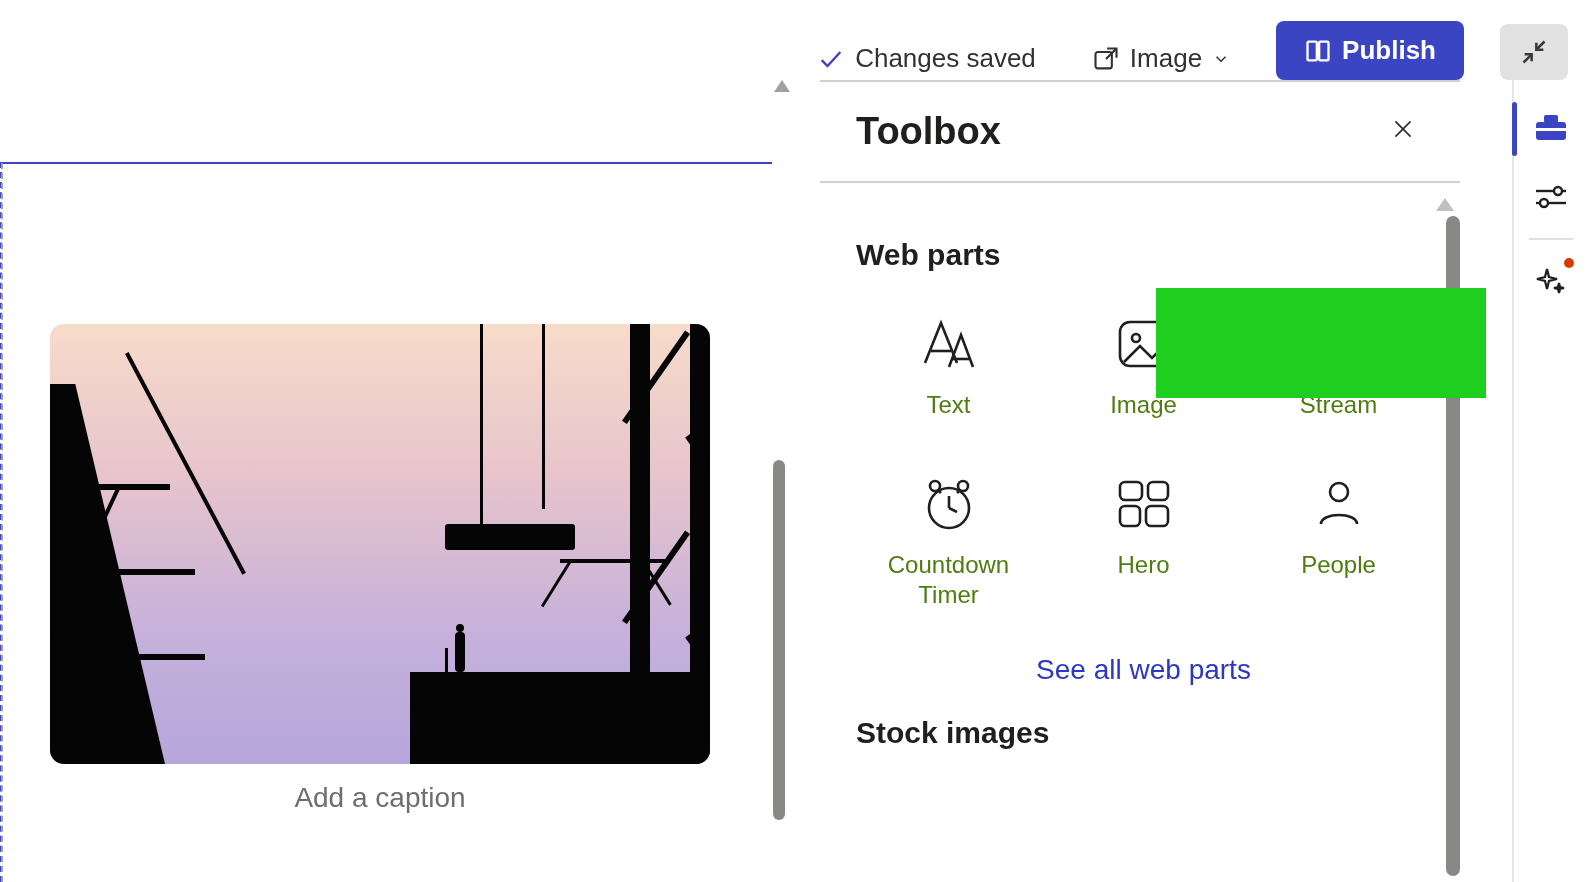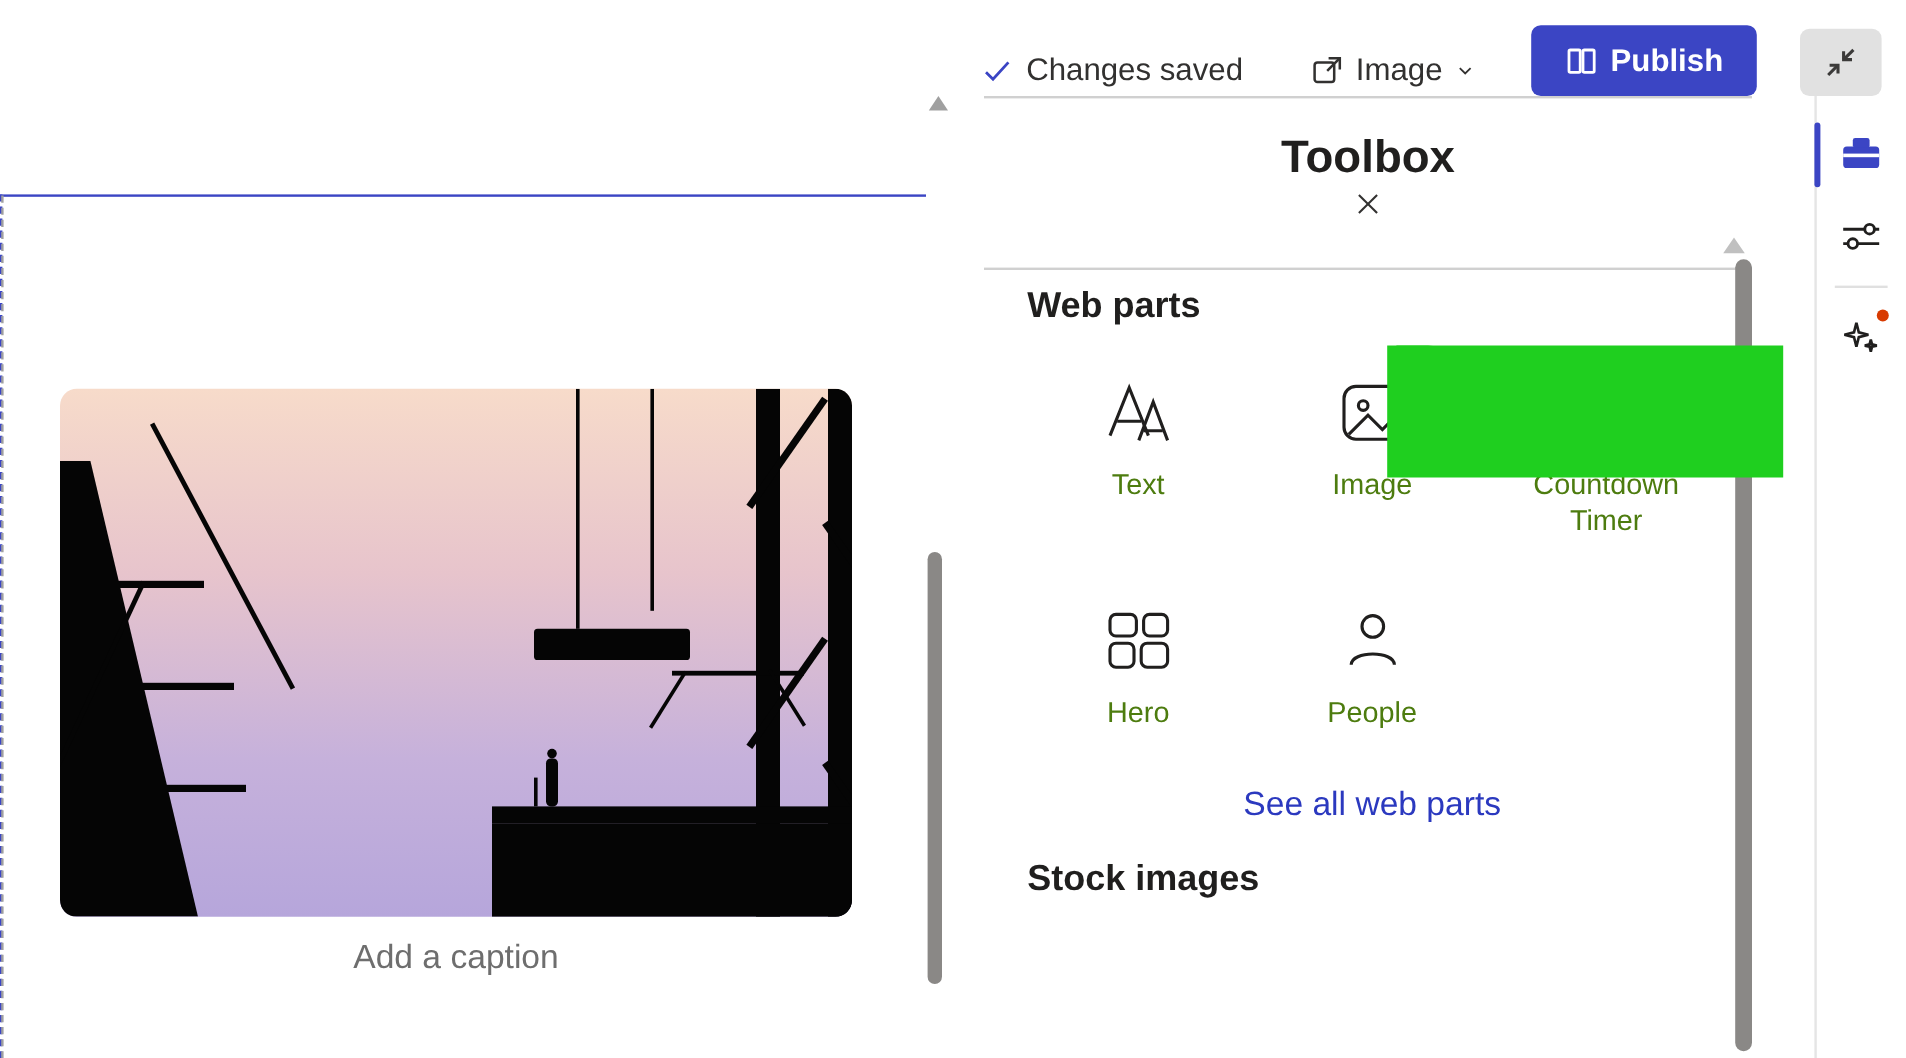--- a/index.html
+++ b/index.html
@@ -143,21 +143,20 @@
     bottom: 0;
     border-top: 2px solid #d0d0d0;
     background:#fff;
   }
   .toolbox-header{
     display:flex;
     align-items:center;
     justify-content:space-between;
     padding: 28px 36px 28px 36px;
     border-bottom: 2px solid #d0d0d0;
-    flex-direction: column;
   }
   .toolbox-title{
     font-size: 38px;
     font-weight: 600;
     color:#201f1e;
   }
   .close-x{
     font-size:30px; color:#323130; cursor:pointer; padding:4px 8px;
   }
   .toolbox-body{
@@ -406,20 +405,29 @@
           <div class="wp-icon">
             <svg width="56" height="52" viewBox="0 0 56 52" fill="none" stroke="#201f1e" stroke-width="2.6">
               <rect x="4" y="4" width="48" height="44" rx="10"></rect>
               <circle cx="20" cy="20" r="4"></circle>
               <path d="M8 44 L24 28 L36 40 L52 24"></path>
             </svg>
           </div>
           <div class="wp-label">Image</div>
         </div>
 
+        <div class="wp-item">
+          <div class="wp-icon">
+            <svg width="56" height="48" viewBox="0 0 56 48" fill="none" stroke="#201f1e" stroke-width="2.6" stroke-linejoin="round">
+              <polygon points="4,6 28,24 4,42"></polygon>
+              <polygon points="24,6 48,24 24,42"></polygon>
+            </svg>
+          </div>
+          <div class="wp-label">Stream</div>
+        </div>
 
         <div class="wp-item">
           <div class="wp-icon">
             <svg width="56" height="56" viewBox="0 0 56 56" fill="none" stroke="#201f1e" stroke-width="2.6">
               <circle cx="28" cy="32" r="20"></circle>
               <line x1="28" y1="32" x2="28" y2="20"></line>
               <line x1="28" y1="32" x2="36" y2="36"></line>
               <circle cx="14" cy="10" r="5"></circle>
               <circle cx="42" cy="10" r="5"></circle>
               <line x1="17" y1="14" x2="20" y2="17"></line>

